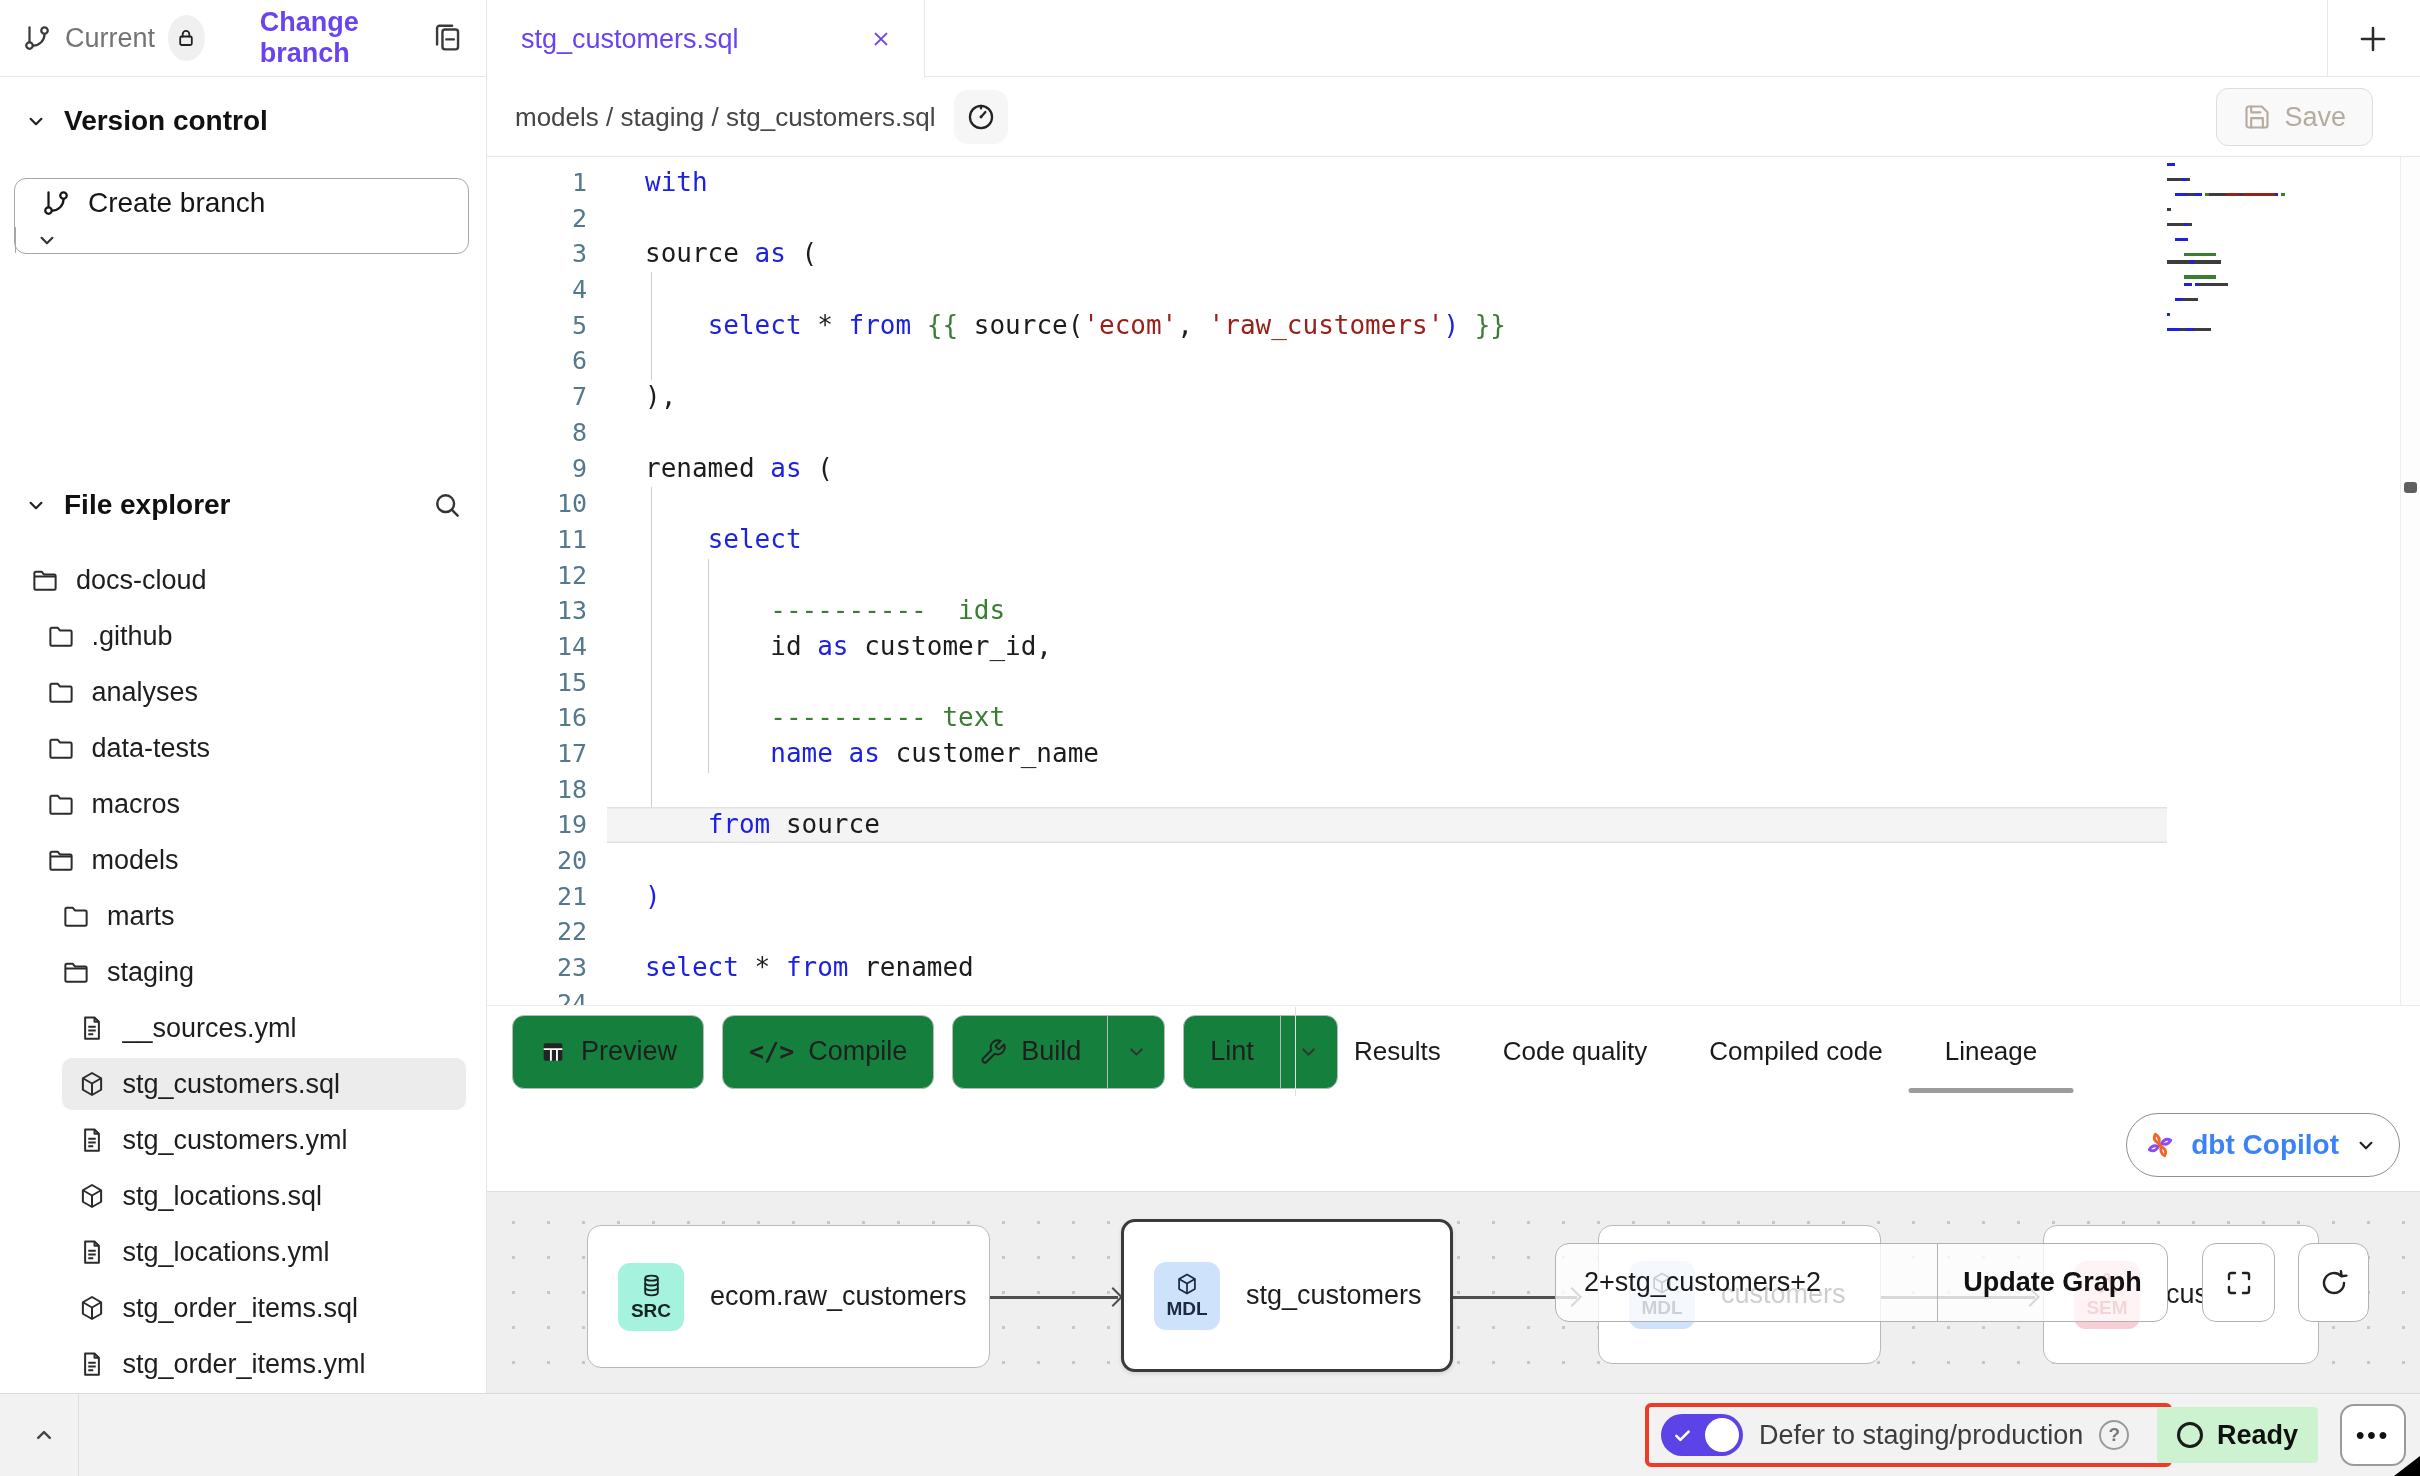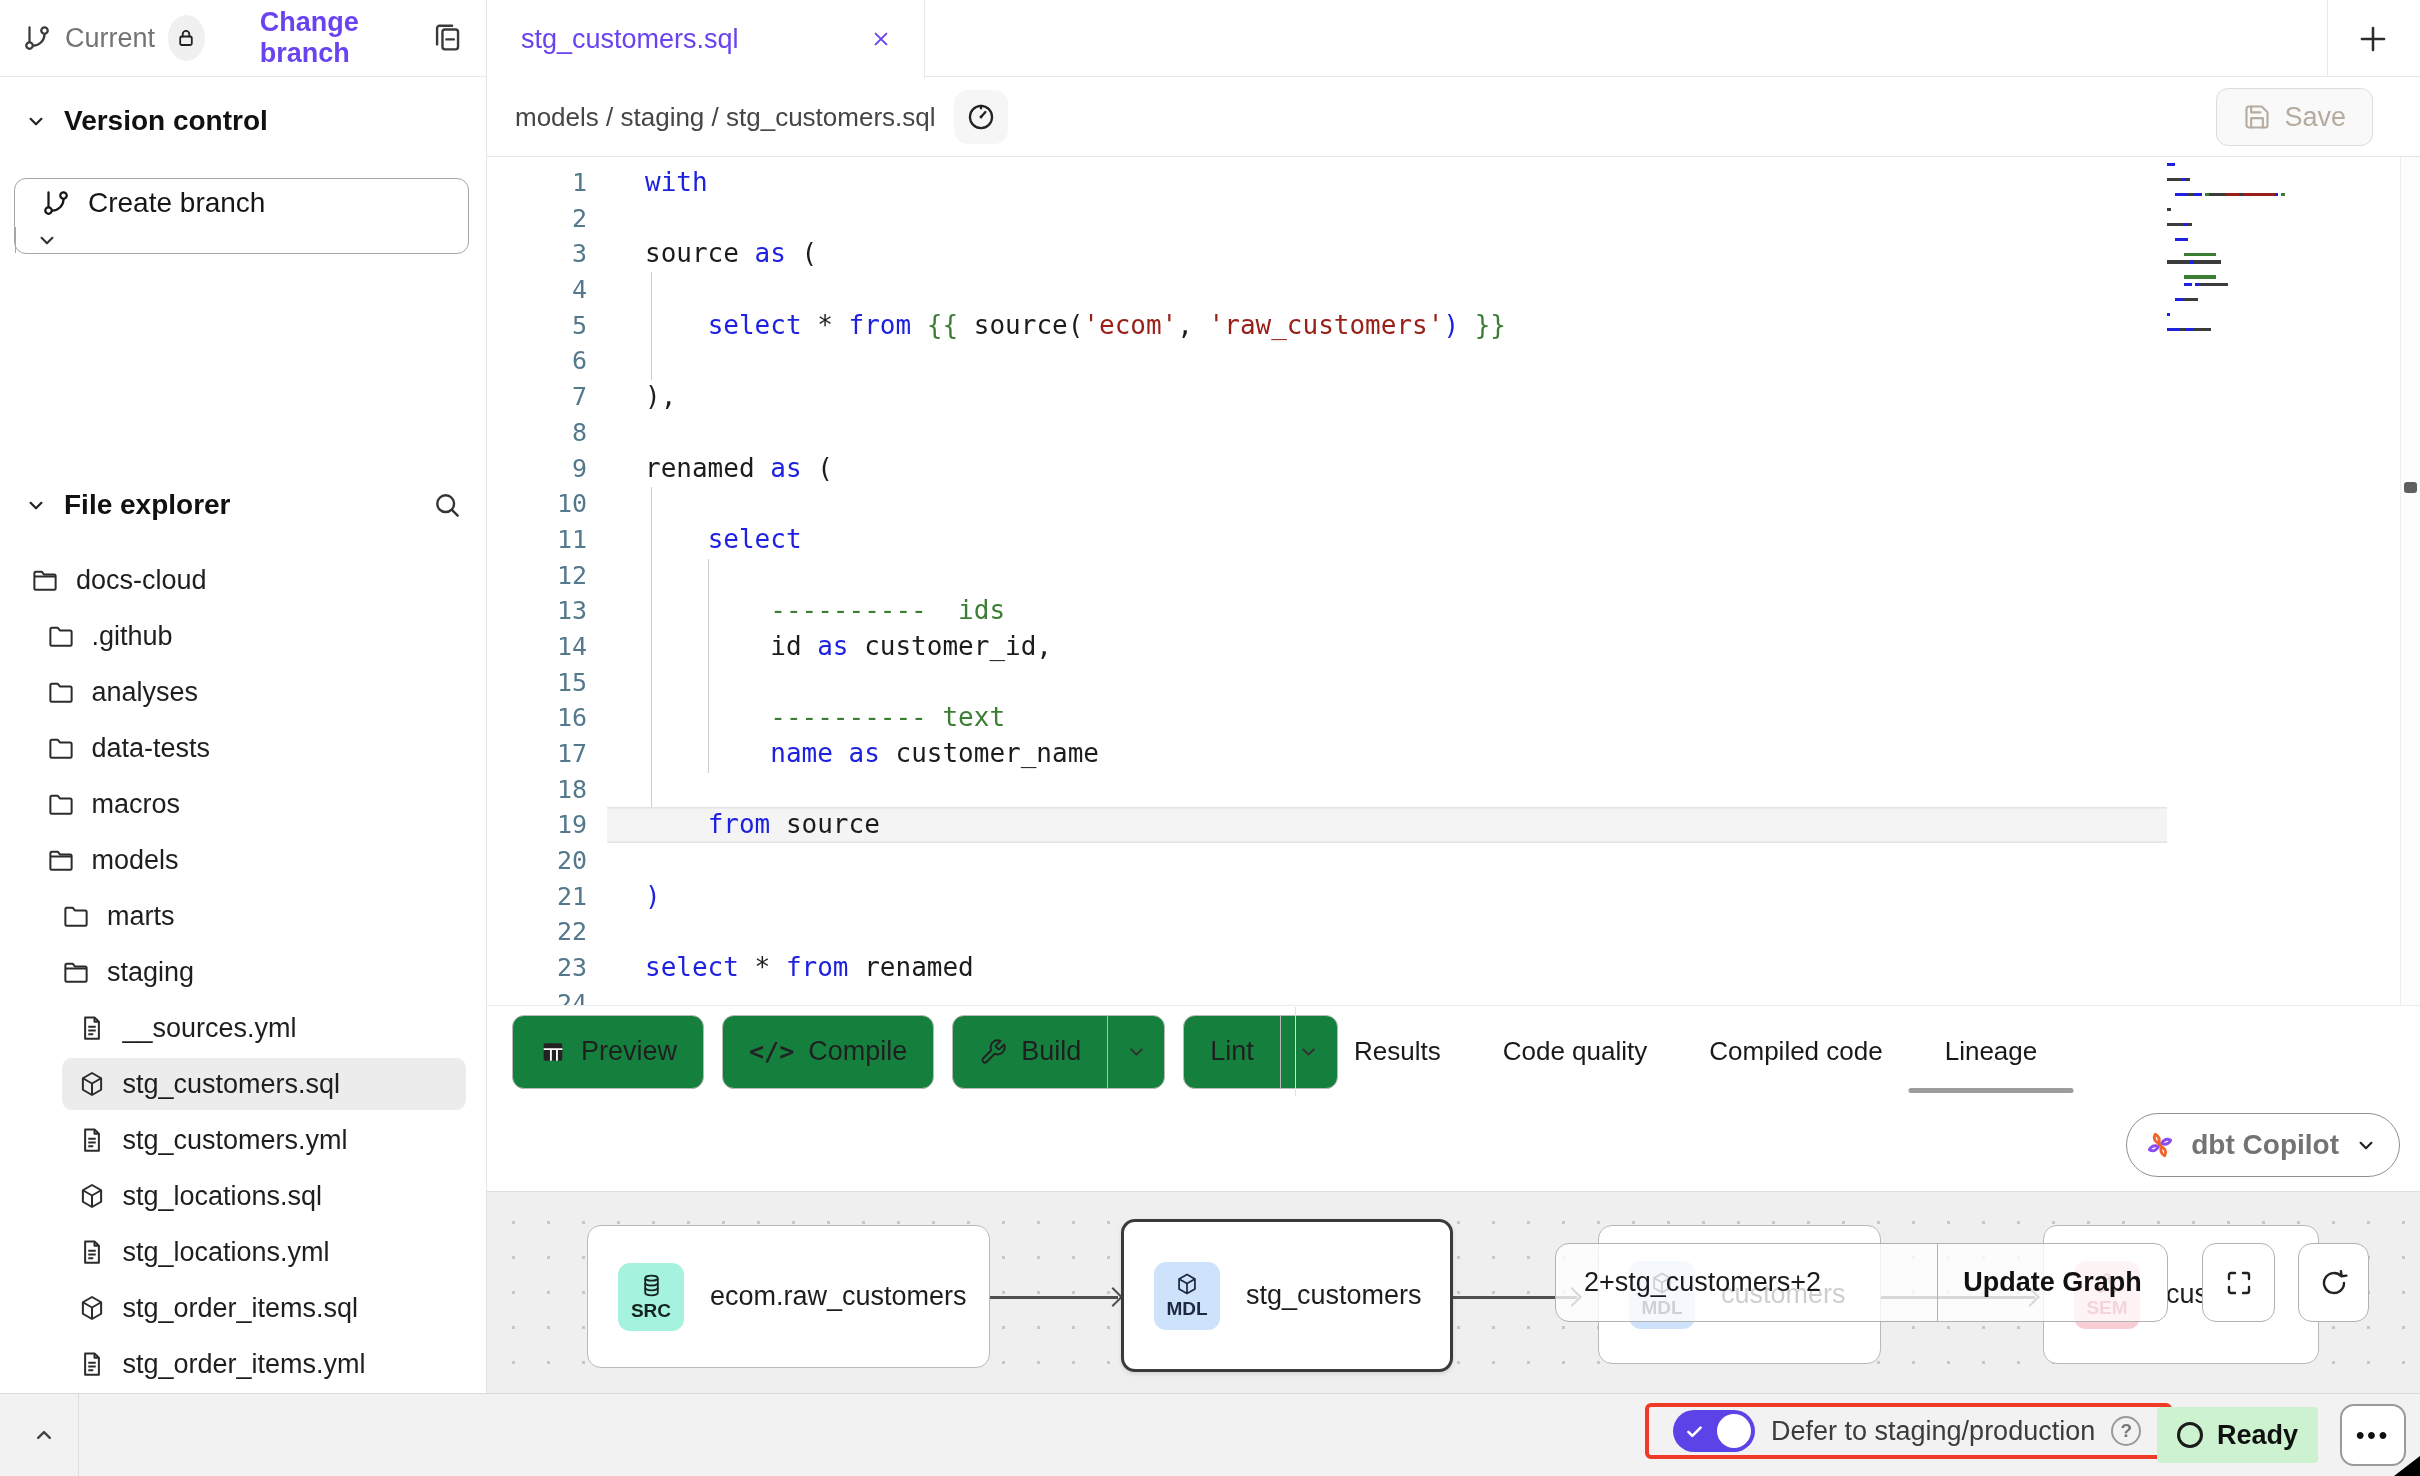--- a/index.html
+++ b/index.html
@@ -78,21 +78,21 @@
   .tb-divider{position:absolute;left:808px;top:0;height:89px;width:1px;background:#e0e0e0;}
   .result-tabs{position:absolute;left:865px;top:0;height:89px;display:flex;align-items:center;gap:58px;
                font-size:26px;color:#191919;}
   .rtab{position:relative;height:100%;display:flex;align-items:center;padding:0 2px;cursor:pointer;}
   .rtab.active::after{content:"";position:absolute;left:50%;transform:translateX(-50%);bottom:3px;
                width:165px;height:5px;background:#9c9c9c;border-radius:3px;}
 
   
   .copilot{position:absolute;right:20px;top:1113px;height:64px;border:1.5px solid #8f8f8f;border-radius:33px;
            background:#fff;display:flex;align-items:center;gap:14px;padding:0 20px 0 16px;
-           font-size:28px;font-weight:600;color:#737373;cursor:pointer;}
+           font-size:28px;font-weight:600;color:#3b82f6;cursor:pointer;}
 
   
   .graph{position:absolute;left:0;top:1191px;width:100%;height:202px;background:#efefef;
          background-image:radial-gradient(circle,#c7c7c7 1.7px,transparent 1.8px);
          background-size:35px 35px;background-position:9px 13px;border-top:1px solid #e0e0e0;overflow:hidden;}
   .gnode{position:absolute;background:#fff;border:1.5px solid #b9b9b9;border-radius:14px;
          display:flex;align-items:center;gap:26px;padding-left:30px;font-size:27px;color:#1d1d1d;}
   .gnode.selected{border:3.5px solid #3a3a3a;box-shadow:0 2px 4px rgba(0,0,0,.12);}
   .gbadge{width:66px;height:68px;border-radius:12px;display:flex;flex-direction:column;align-items:center;
           justify-content:center;gap:1px;font-size:19px;font-weight:600;color:#15241f;flex:none;}
@@ -108,22 +108,22 @@
   .upd-btn{width:230px;border-left:1px solid #b2b2b2;display:grid;place-items:center;font-size:27px;font-weight:700;color:#111;cursor:pointer;}
   .gr-btn{position:absolute;top:51px;width:73px;height:79px;background:#fff;border:1.5px solid #b2b2b2;
           border-radius:14px;display:grid;place-items:center;color:#222;cursor:pointer;}
   .gr-btn.fs{left:1715px;} .gr-btn.rf{left:1811px;width:71px;}
 
   
   .statusbar{position:absolute;left:0;top:1393px;width:2420px;height:83px;background:#f2f2f2;border-top:1px solid #d9d9d9;}
   .sb-collapse{position:absolute;left:14px;top:0;width:60px;height:100%;display:grid;place-items:center;color:#444;cursor:pointer;}
   .sb-vdiv{position:absolute;left:78px;top:0;width:1px;height:100%;background:#dedede;}
   .cmd-text{position:absolute;left:110px;top:0;height:100%;display:flex;align-items:center;font-size:26px;color:#8f8f8f;}
-  .defer-box{position:absolute;left:1645px;top:9px;width:527px;height:56px;border:4px solid #ee3a26;border-radius:6px;
-             display:flex;align-items:center;gap:16px;padding-left:24px;background:transparent;}
+  .defer-box{position:absolute;left:1645px;top:9px;width:527px;height:64px;border:4px solid #ee3a26;border-radius:6px;
+             display:flex;align-items:center;gap:16px;padding-left:12px;background:transparent;}
   .toggle{position:relative;width:82px;height:42px;border-radius:21px;background:#5b43e8;flex:none;cursor:pointer;}
   .toggle .knob{position:absolute;right:4px;top:4px;width:34px;height:34px;border-radius:50%;background:#fff;}
   .toggle .tcheck{position:absolute;left:11px;top:11px;color:#fff;}
   .defer-label{font-size:27px;color:#3c3c3c;font-weight:500;white-space:nowrap;}
   .help{width:30px;height:30px;border:2px solid #9a9a9a;border-radius:50%;color:#777;font-size:19px;
         display:grid;place-items:center;font-weight:700;}
   .ready{position:absolute;right:102px;top:13px;height:56px;background:#ccf2cf;border-radius:4px;
          display:flex;align-items:center;gap:14px;padding:0 20px;font-size:27px;font-weight:600;color:#101010;}
   .ready-ring{width:26px;height:26px;border:3px solid #1b1b1b;border-radius:50%;}
   .more{position:absolute;right:14px;top:10px;width:66px;height:62px;background:#fff;border:2px solid #9a9a9a;

